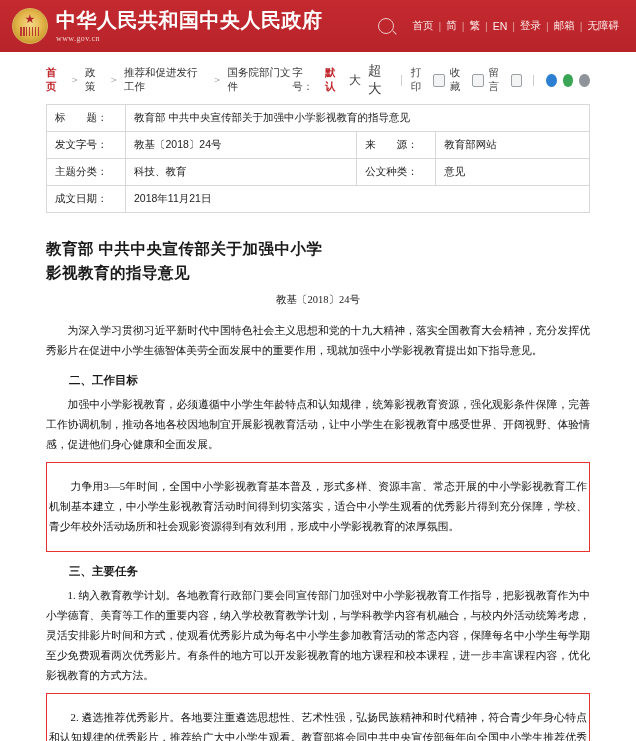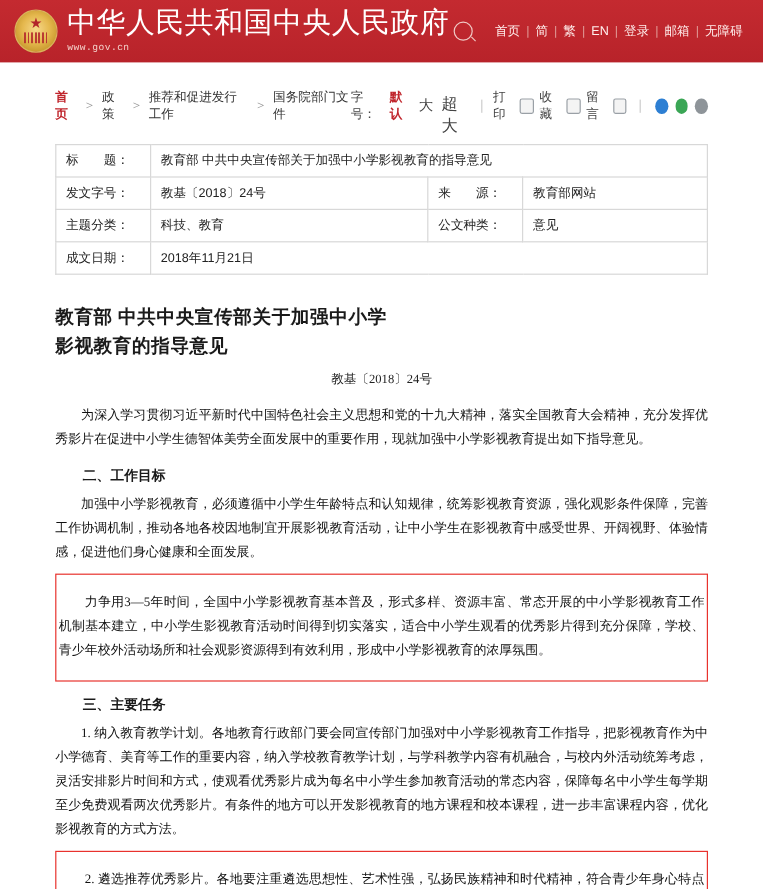--- a/index.html
+++ b/index.html
@@ -30,28 +30,28 @@
     position:absolute;left:0;right:0;top:4px;
     text-align:center;font-size:12px;color:#b2242a;line-height:12px;
   }
   .emblem:after{
     content:"";
     position:absolute;left:7px;right:7px;bottom:7px;height:9px;
     background:repeating-linear-gradient(90deg,#b2242a 0 1.5px,transparent 1.5px 3px);
     opacity:.85;
   }
   .gov-title{
-    color:#fff;font-size:24px;font-weight:normal;
+    color:#fff;font-size:20px;font-weight:bold;
     letter-spacing:.5px;
     font-family:"Liberation Serif", serif;
     line-height:1;
   }
   .gov-sub{
     color:#f3cfc8;font-size:8px;margin-top:4px;letter-spacing:.4px;
-    font-family:Liberation Mono, monospace;
+    font-family:Liberation Serif, serif;
   }
   .brandbox{display:flex;flex-direction:column;justify-content:center;}
   .banner-right{
     margin-left:auto;display:flex;align-items:center;gap:0;
     color:#ffe9e6;font-size:10.5px;
     font-family:"Liberation Sans", sans-serif;
   }
   .search-ico{
     width:14px;height:14px;border:1.2px solid #f0c9c5;border-radius:50%;
     position:relative;margin-right:14px;flex:none;
@@ -72,21 +72,21 @@
     font-family:"Liberation Sans", sans-serif;
   }
   .crumbrow .home{color:#c0252c;font-weight:bold;}
   .crumbrow .c{color:#333;}
   .crumbrow .arrow{color:#999;margin:0 5px;}
   .crumb-tools{margin-left:auto;display:flex;align-items:center;gap:3px;color:#444;justify-content:space-between;}
   .crumb-tools .lbl{margin-right:2px;}
   .crumb-tools .sz{padding:0 2px;}
   .crumb-tools .sz.sel{color:#c0252c;font-weight:bold;}
   .crumb-tools .big{font-size:12px;}
-  .crumb-tools .bigger{font-size:13.5px;margin-top:16px;}
+  .crumb-tools .bigger{font-size:13.5px;}
   .mini-ico{
     width:12px;height:11px;border:1px solid #9aa0a6;border-radius:2px;
     display:inline-block;vertical-align:-1px;margin:0 2px;
     background:#f4f4f4;
   }
   .circ{
     width:13px;height:13px;border-radius:50%;display:inline-block;
     margin-left:3px;vertical-align:-2px;
   }
   .circ.b{background:#2d7fd3;}

